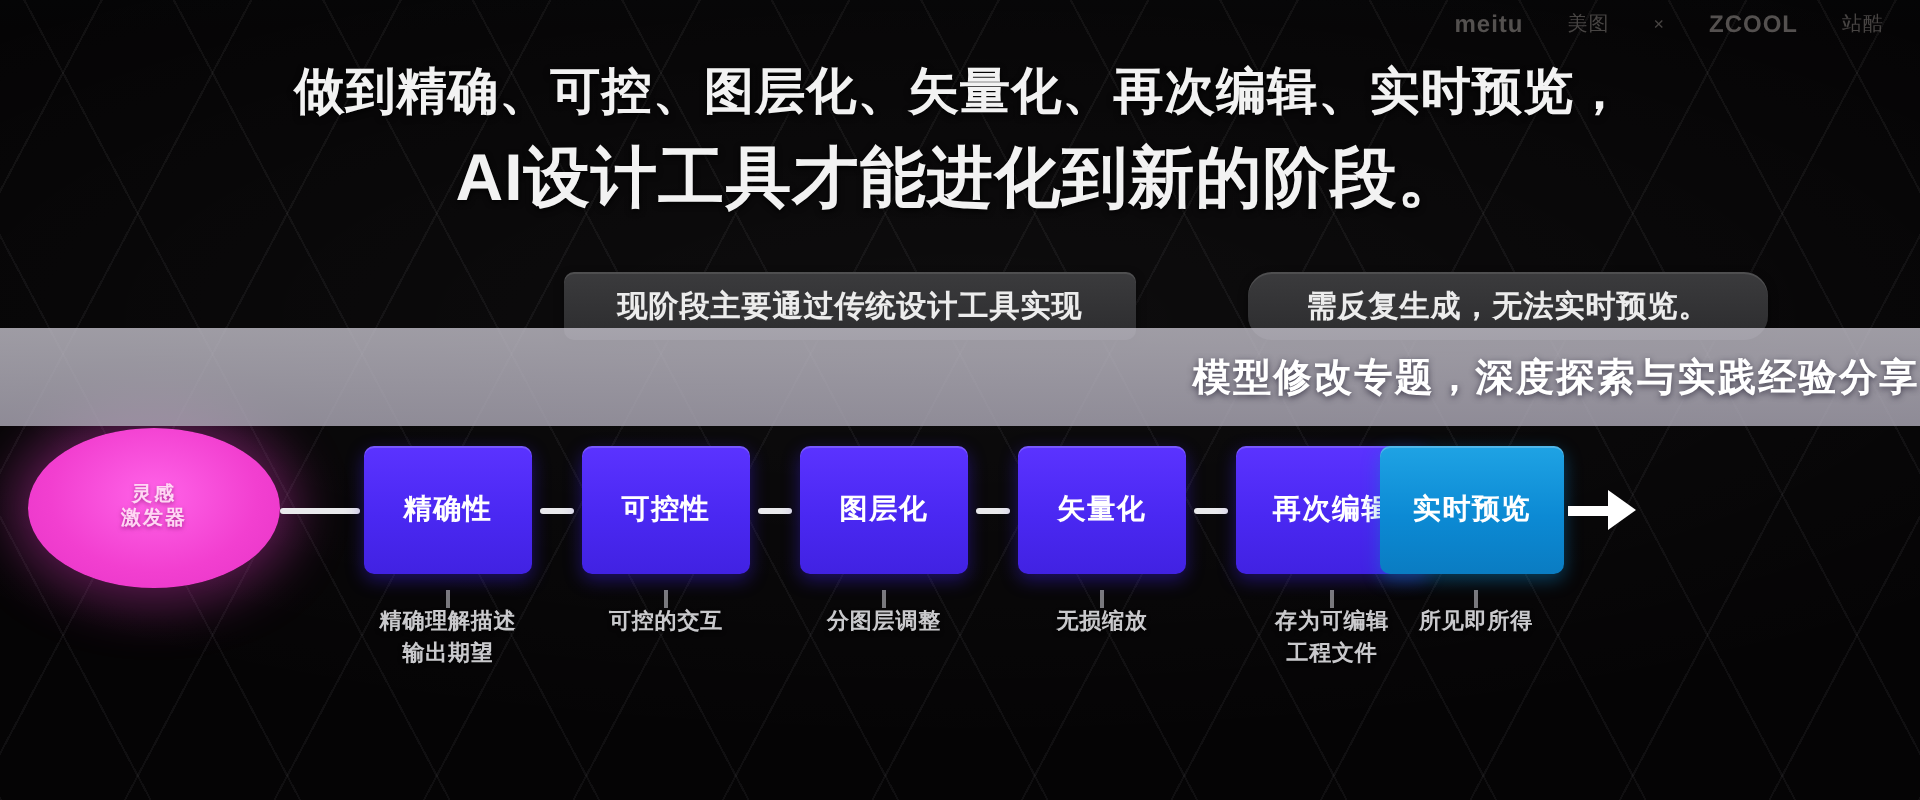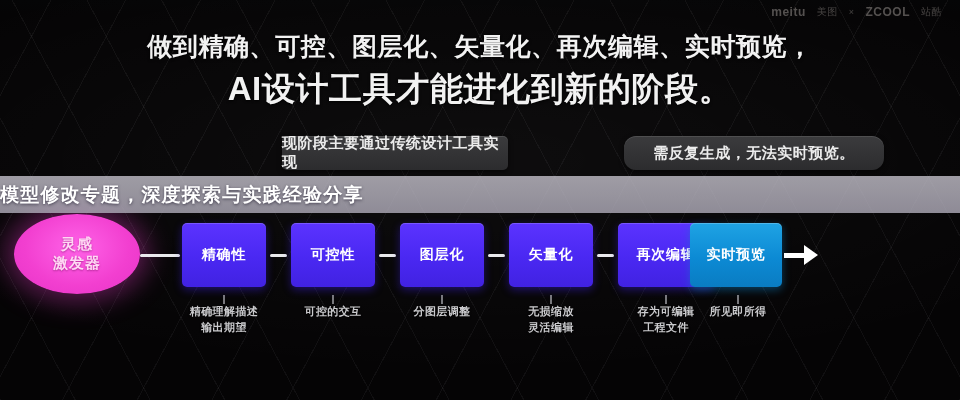--- a/index.html
+++ b/index.html
@@ -22,21 +22,21 @@
   .vignette{
     position:absolute;inset:0;
     background:radial-gradient(120% 90% at 50% 40%, rgba(255,255,255,0.035) 0%, rgba(0,0,0,0) 60%);
   }
   .topglow{
     position:absolute;left:0;top:0;width:960px;height:122px;
     background:linear-gradient(180deg,#0b0b0c 0%, #070607 60%, #050405 100%);
   }
   
   .watermark{
-    position:absolute;right:18px;top:5px;display:flex;align-items:center;gap:11px;
+    position:absolute;right:18px;top:5px;display:flex;align-items:center;gap:22px;
     color:#6e6a68;font-size:12px;letter-spacing:.5px;opacity:.75;
   }
   .wm-word{font-weight:600;}
   .wm-cn{font-size:10px;color:#5d5957;}
   .wm-x{font-size:9px;color:#5d5957;}
   
   .headline{
     position:absolute;left:0;top:30px;width:960px;text-align:center;
     color:#f2f2f2;font-weight:700;line-height:1.32;
     text-shadow:0 1px 3px rgba(0,0,0,.9);
@@ -45,40 +45,40 @@
   .hl2{font-size:33px;letter-spacing:.6px;margin-top:4px;}
   
   .boxrow{position:absolute;left:0;top:136px;width:960px;height:36px;}
   .dbox{
     position:absolute;top:0;height:34px;border-radius:5px;
     background:linear-gradient(180deg,#3b3b3d 0%,#2c2c2e 100%);
     box-shadow:inset 0 1px 0 rgba(255,255,255,.10), 0 2px 5px rgba(0,0,0,.55);
     display:flex;align-items:center;justify-content:center;
     color:#ececec;font-size:15px;font-weight:600;letter-spacing:.5px;
   }
-  #box-left{left:282px;width:226px;}
+  #box-left{left:282px;width:286px;}
   #box-right{left:624px;width:260px;border-radius:12px;}
   
   .band{
-    position:absolute;left:0;top:176px;width:960px;height:37px;
+    position:absolute;left:0;top:164px;width:960px;height:49px;
     background:linear-gradient(180deg, rgba(196,193,203,.80) 0%, rgba(176,172,186,.80) 100%);
-    display:flex;align-items:center;justify-content:flex-start;z-index:9;
+    display:flex;align-items:center;justify-content:flex-end;z-index:9;
   }
   .band-title{
     color:#ffffff;font-size:19px;font-weight:700;letter-spacing:1.2px;
     text-shadow:0 1px 3px rgba(40,36,55,.75);white-space:nowrap;
   }
   
   .flow{position:absolute;left:0;top:214px;width:960px;height:82px;}
   .ellipse{
     position:absolute;top:0;height:80px;border-radius:50%;
     display:flex;flex-direction:column;align-items:center;justify-content:center;
     background:radial-gradient(ellipse at 50% 42%, #ff63e8 0%, #f23fd0 58%, #e633c6 100%);
     box-shadow:0 0 26px 8px rgba(232,60,200,.38);
-    color:#ffd7f4;font-size:15px;font-weight:700;line-height:1.25;letter-spacing:1px;
+    color:#ffd7f4;font-size:10px;font-weight:700;line-height:1.25;letter-spacing:1px;
     text-shadow:0 1px 2px rgba(120,10,95,.55);
   }
   #node-start{left:14px;width:126px;}
   #node-end{left:820px;width:126px;}
   .chip{
     position:absolute;top:9px;height:64px;border-radius:5px;
     display:flex;align-items:center;justify-content:center;
     background:linear-gradient(180deg,#5b33ff 0%,#4a28f2 55%,#4122e2 100%);
     box-shadow:inset 0 1px 0 rgba(255,255,255,.18), 0 3px 9px rgba(60,30,220,.45);
     color:#ffffff;font-size:14px;font-weight:700;letter-spacing:.8px;white-space:nowrap;
@@ -192,21 +192,20 @@
       <span class="l2"></span>
     </div>
     <div class="cap" style="left:283px;width:100px;">
       <div class="stub" style="left:49px;"></div>
       <span>可控的交互</span>
       <span class="l2"></span>
     </div>
     <div class="cap" style="left:501px;width:100px;">
       <div class="stub" style="left:49px;"></div>
       <span>无损缩放</span>
-      <span class="l2">灵活编辑</span>
     </div>
     <div class="cap" style="left:616px;width:100px;">
       <div class="stub" style="left:49px;"></div>
       <span>存为可编辑</span>
       <span class="l2">工程文件</span>
     </div>
     <div class="cap" style="left:686px;width:100px;left:688px;">
       <div class="stub" style="left:49px;"></div>
       <span>所见即所得</span>
       <span class="l2"></span>

